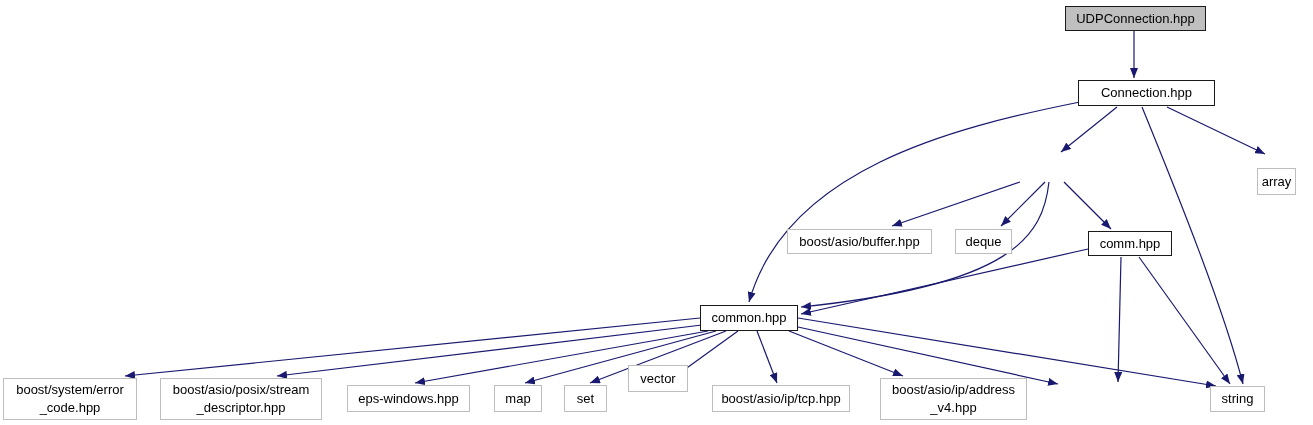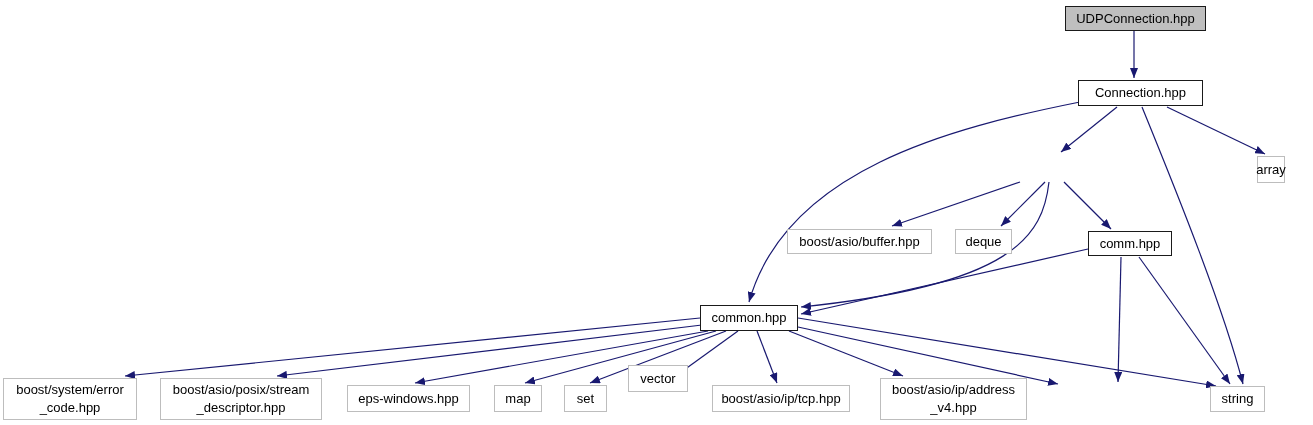--- a/index.html
+++ b/index.html
@@ -67,24 +67,24 @@
     <path class="edge" d="M726,331 L590,383" marker-end="url(#arr)"></path>
     <path class="edge" d="M738,331 L666,383" marker-end="url(#arr)"></path>
     <path class="edge" d="M757,331 L777,383" marker-end="url(#arr)"></path>
     <path class="edge" d="M789,331 L903,376" marker-end="url(#arr)"></path>
     <path class="edge" d="M798,327 L1058,384" marker-end="url(#arr)"></path>
     <path class="edge" d="M798,318 L1216,386" marker-end="url(#arr)"></path>
   </svg>
 
   <div class="node documented root" style="left:1065px;top:6px;width:141px;height:25px">UDPConnection.hpp</div>
 
-  <div class="node documented" style="left:1078px;top:80px;width:125px;height:26px">Connection.hpp</div>
+  <div class="node documented" style="left:1078px;top:80px;width:137px;height:26px">Connection.hpp</div>
 
 
-  <div class="node" style="left:1257px;top:156px;width:28px;height:27px">array</div>
+  <div class="node" style="left:1257px;top:168px;width:39px;height:27px">array</div>
 
   <div class="node" style="left:787px;top:229px;width:145px;height:25px">boost/asio/buffer.hpp</div>
 
   <div class="node" style="left:955px;top:229px;width:57px;height:25px">deque</div>
 
   <div class="node documented" style="left:1088px;top:231px;width:84px;height:25px">comm.hpp</div>
 
   <div class="node documented" style="left:700px;top:305px;width:98px;height:26px">common.hpp</div>
 
   <div class="node" style="left:3px;top:378px;width:134px;height:42px">boost/system/error

